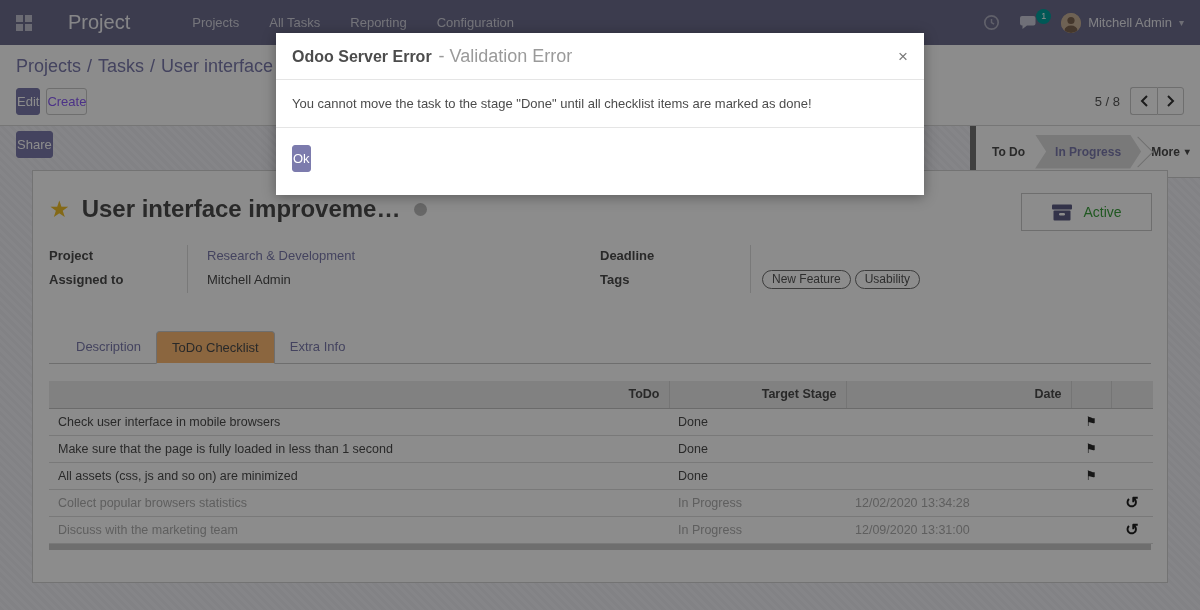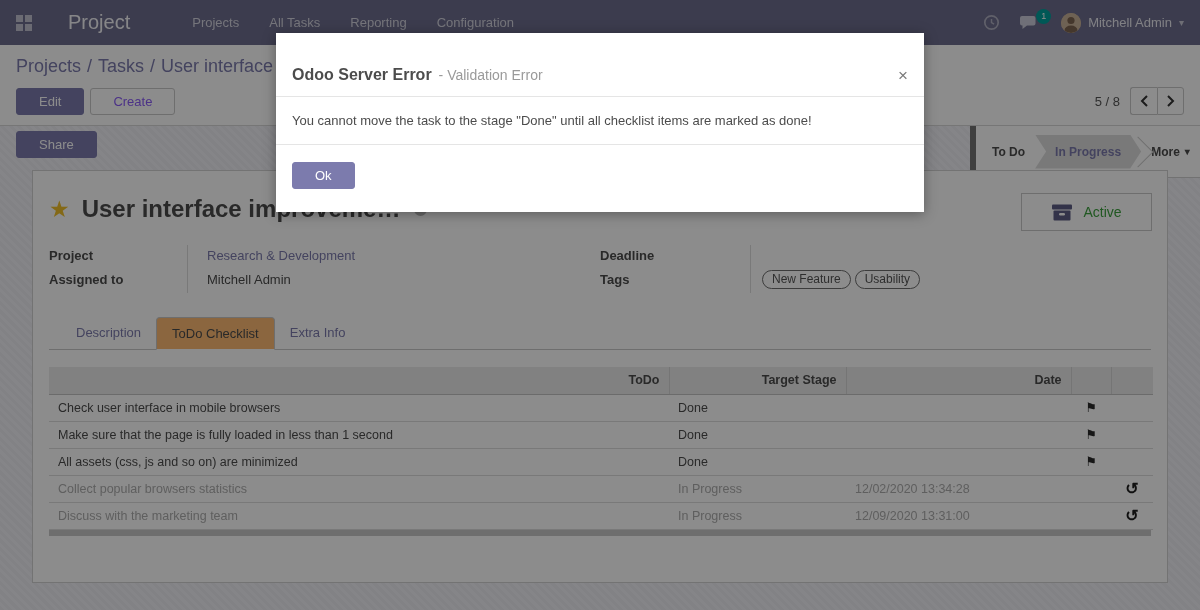--- a/index.html
+++ b/index.html
@@ -25,21 +25,21 @@
   .avatar { width:20px; height:20px; border-radius:50%; background:#c9b299; overflow:hidden; flex:none; }
   .user-name { color:#e9e9f0; font-size:13px; }
   .nav-caret { color:#c9c9d6; font-size:10px; }
 
   
   .control-panel { background:#fff; height:81px; padding:11px 16px 0; border-bottom:1px solid #d8d8d8; position:relative; }
   .breadcrumb { font-size:18px; color:#7C7BAD; }
   .breadcrumb a { color:#7C7BAD; text-decoration:none; cursor:pointer; }
   .breadcrumb .sep { margin:0 6px; }
   .cp-buttons { display:flex; align-items:center; margin-top:10px; }
-  .btn { font-size:13px; border-radius:3px; padding:5px 22px; cursor:pointer; border:1px solid transparent; line-height:15px; }
+  .btn { font-size:13px; border-radius:3px; padding:5px 0; cursor:pointer; border:1px solid transparent; line-height:15px; }
   .btn-primary { background:#7C7BAD; border-color:#7C7BAD; color:#fff; }
   .btn-secondary { background:#fff; border-color:#c8c8c8; color:#8b5cf6; margin-left:6px; }
   .pager { margin-left:auto; display:flex; align-items:center; gap:10px; }
   .pager-value { font-size:13px; color:#555; }
   .pager-buttons { display:flex; }
   .pager-btn { width:27px; height:28px; background:#fff; border:1px solid #c8c8c8; display:flex; align-items:center; justify-content:center; cursor:pointer; }
   .pager-btn.prev { border-radius:3px 0 0 3px; border-right:none; }
   .pager-btn.next { border-radius:0 3px 3px 0; }
 
   
@@ -69,21 +69,21 @@
   .field-row { display:flex; min-height:24px; align-items:flex-start; }
   .field-label { font-size:13px; font-weight:bold; color:#4c4c4c; padding-top:3px; }
   .fg1 .field-label { width:138px; }
   .fg2 .field-label { width:150px; }
   .field-sep { width:1px; align-self:stretch; background:#dcdcdc; }
   .field-value { font-size:13px; padding:3px 0 3px 19px; }
   .field-value a { color:#7C7BAD; text-decoration:none; cursor:pointer; }
   .tags { display:flex; gap:4px; padding-left:11px; padding-top:1px; }
   .tag { border:1px solid #6e6e6e; border-radius:11px; font-size:12px; color:#555; padding:1px 9px; line-height:15px; }
 
-  .tabs { margin-top:24px; border-bottom:1px solid #c8c8c8; display:flex; padding-left:12px; }
+  .tabs { margin-top:38px; border-bottom:1px solid #c8c8c8; display:flex; padding-left:12px; }
   .tab { font-size:13px; color:#7C7BAD; padding:8px 15px; cursor:pointer; margin-bottom:-1px; }
   .tab.active { color:#4c4c4c; background:#fdba74; border:1px solid #c8c8c8; border-bottom:1px solid #fff; border-radius:4px 4px 0 0; }
 
   table.checklist { width:100%; border-collapse:collapse; margin-top:17px; table-layout:fixed; }
   .checklist th { background:#ececec; font-size:12.5px; font-weight:bold; color:#4c4c4c; text-align:right;
                   padding:5px 9px; border-bottom:1px solid #c4c4c4; border-right:1px solid #d6d6d6; height:27px; }
   .checklist th:last-child { border-right:none; }
   .checklist td { font-size:12.5px; color:#4c4c4c; padding:5px 9px; border-bottom:1px solid #dcdcdc; height:27px;
                   overflow:hidden; white-space:nowrap; }
   .checklist tr.muted td { color:#adadad; }
@@ -91,23 +91,23 @@
   .col-flag { width:40px; } .col-undo { width:42px; }
   .cell-icon { text-align:center; padding:2px !important; }
   .flag-icon { color:#2b2b2b; font-size:13px; cursor:pointer; }
   .undo-icon { color:#1e1e1e; font-size:16px; font-weight:bold; cursor:pointer; line-height:1; }
   .hscrollbar { height:6px; background:#c9c9c9; }
 
   
   .backdrop { position:absolute; inset:0; background:rgba(0,0,0,0.45); z-index:40; }
   .modal { position:absolute; left:276px; top:33px; width:648px; background:#fff; z-index:50;
            box-shadow:0 2px 12px rgba(0,0,0,0.35); }
-  .modal-header { padding:13px 16px 12px; border-bottom:1px solid #e5e5e5; display:flex; align-items:baseline;margin-top:20px; }
+  .modal-header { padding:13px 16px 12px; border-bottom:1px solid #e5e5e5; display:flex; align-items:baseline; }
   .modal-title { font-size:16px; font-weight:bold; color:#4c4c4c; }
-  .modal-subtitle { font-size:14px; color:#9a9a9a; margin-left:7px; }
+  .modal-subtitle { font-size:18px; color:#9a9a9a; margin-left:7px; }
   .modal-close { margin-left:auto; font-size:17px; color:#7a7a7a; cursor:pointer; line-height:1; align-self:center; }
   .modal-body { padding:16px; font-size:13px; color:#4c4c4c; border-bottom:1px solid #e5e5e5; }
   .modal-footer { padding:17px 16px 23px; }
 </style>
 </head>
 <body>
 
 <div class="navbar">
   <span class="apps-grid">
       <i></i>

